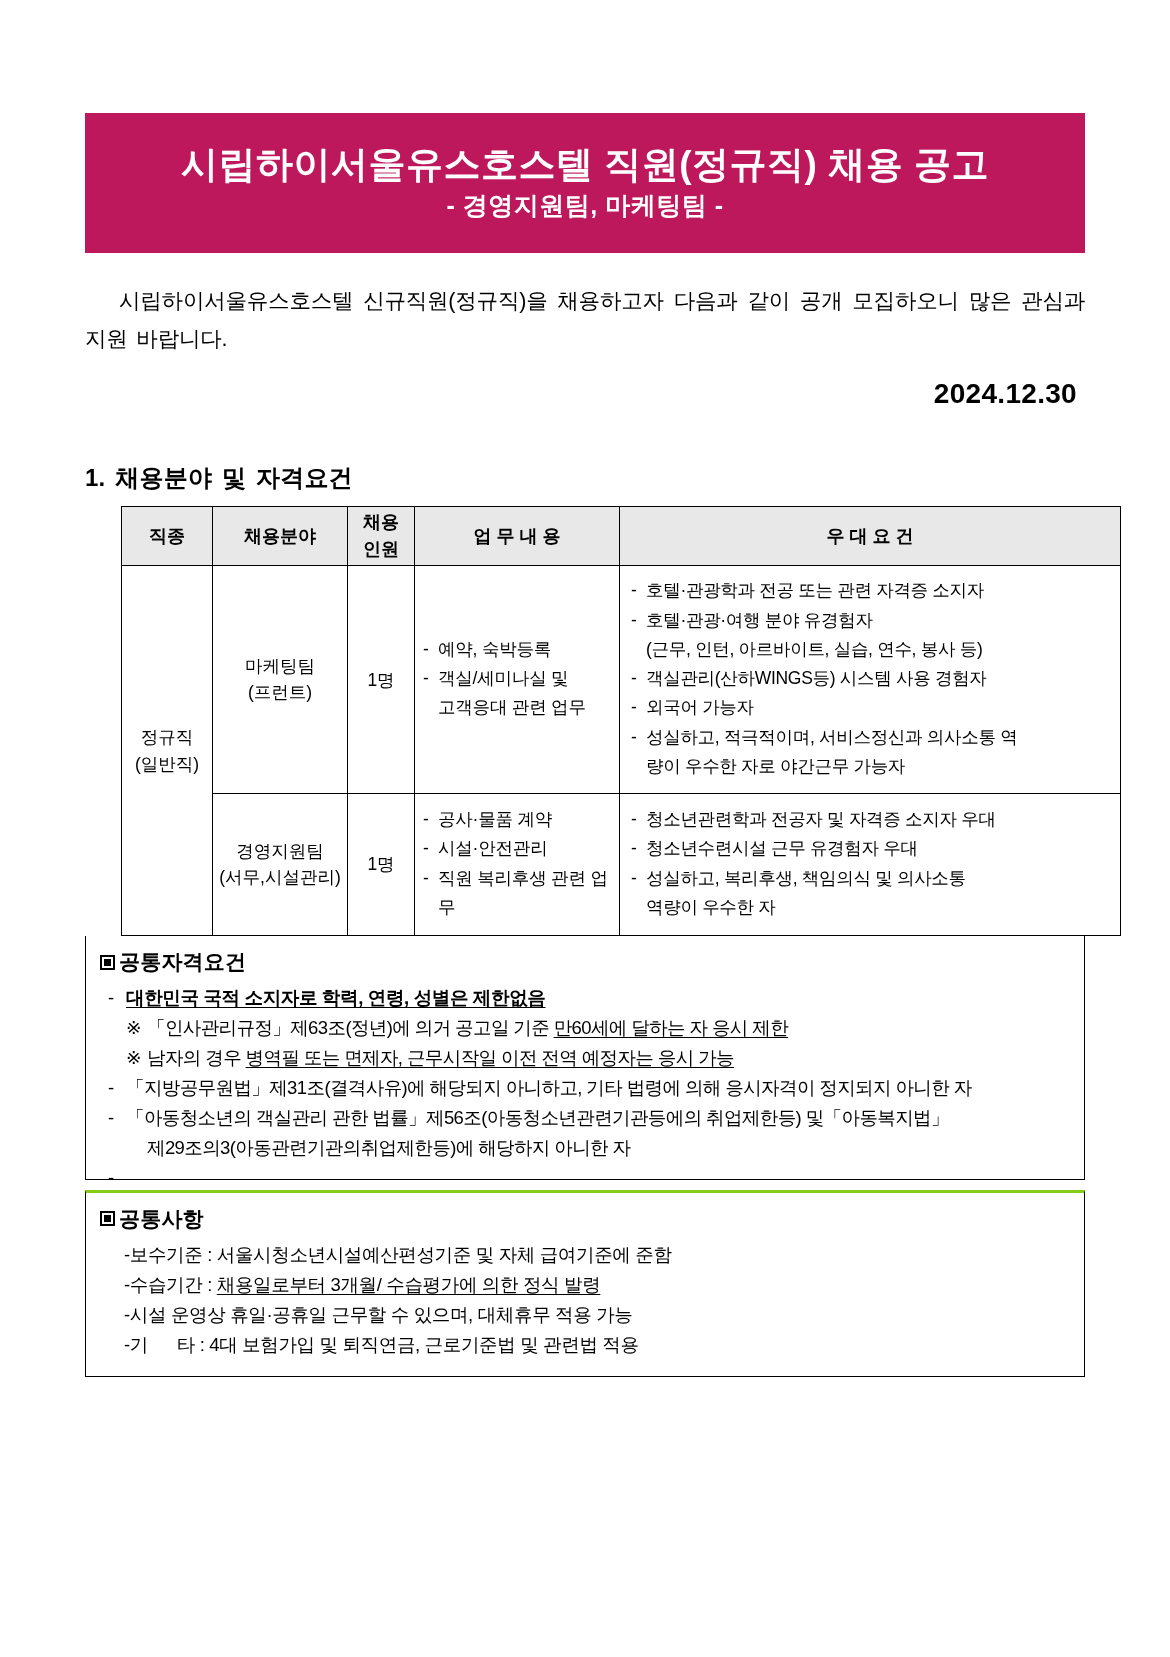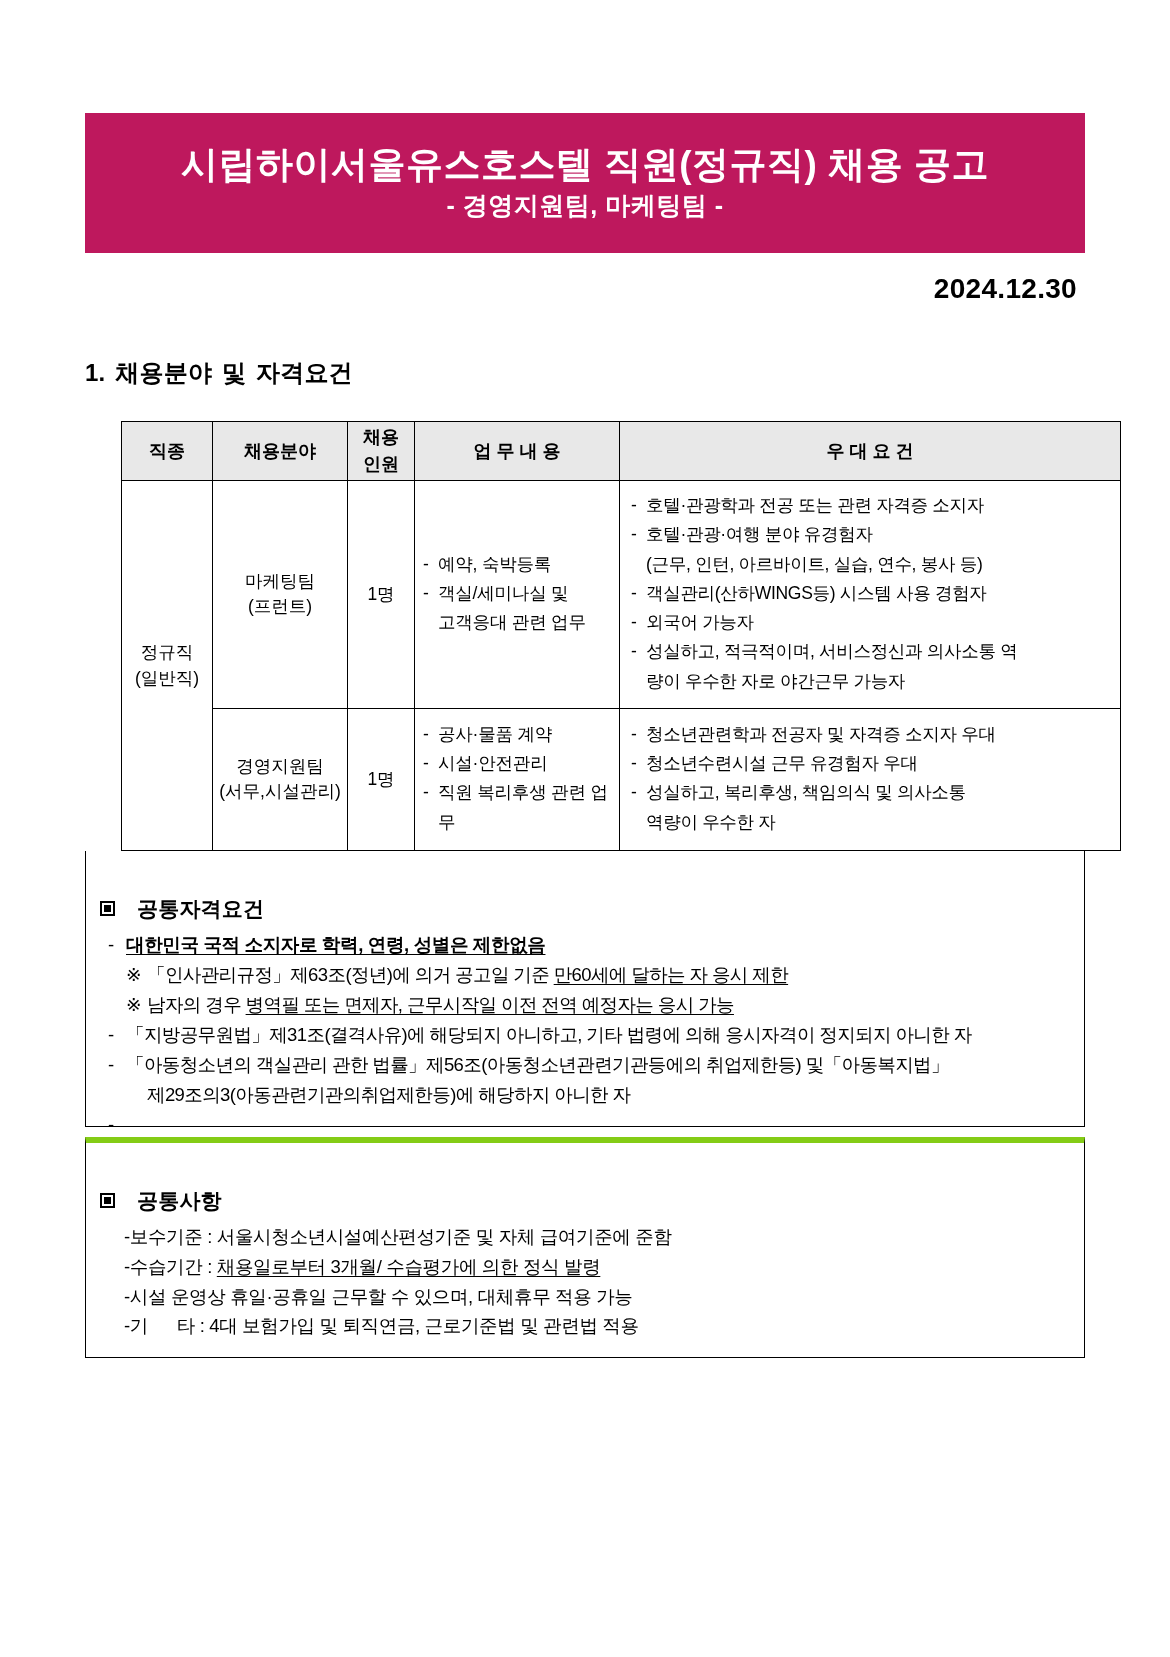--- a/index.html
+++ b/index.html
@@ -73,21 +73,21 @@
     text-align: right;
     font-size: 22px;
     font-weight: bold;
     padding-right: 18px;
     word-spacing: 3px;
   }
 
   
   .section-heading {
     margin-top: 52px;
-    margin-bottom: 32px;
+    margin-bottom: 12px;
     font-size: 24px;
     font-weight: bold;
     letter-spacing: 0.2px;
     word-spacing: 3px;
   }
 
   
   table.reqs {
     width: 100%;
     border-collapse: collapse;
@@ -137,32 +137,31 @@
   .bullets.duty li { letter-spacing: -0.2px; }
   .pref-wrap { padding: 10px 8px 10px 10px; }
 
   
   .note-box {
     border: 1px solid #000000;
     border-top: none;
     padding: 12px 14px 16px 14px;
   }
   .note-box.separate {
-    border-top: 6px solid #84cc16;
+    border-top: 3px solid #84cc16;
     margin-top: 10px;
   }
   .note-title {
     font-size: 21px;
     font-weight: bold;
     margin-bottom: 7px;
     letter-spacing: 0.2px;
     display: flex;
     align-items: center;
-    gap: 22px;
-    margin-top: 32px;
+    gap: 4px;
   }
   .sq-icon {
     display: inline-block;
     width: 15px;
     height: 15px;
     border: 2px solid #000;
     position: relative;
     box-sizing: border-box;
   }
   .sq-icon::after {
@@ -193,20 +192,23 @@
 </head>
 <body>
 
 <div class="page">
 
   <div class="banner" style="background: #be185d; color: rgb(255, 255, 255);">
     <div class="banner-title">시립하이서울유스호스텔 직원(정규직) 채용 공고</div>
     <div class="banner-subtitle">- 경영지원팀, 마케팅팀 -</div>
   </div>
 
+  <div class="intro">
+    <span class="intro-indent"></span><span>시립하이서울유스호스텔 신규직원(정규직)을 채용하고자 다음과 같이 공개 모집하오니 많은 관심과 지원 바랍니다.</span>
+  </div>
   <div class="date-line">2024.12.30</div>
 
   <div class="section-heading">1. 채용분야 및 자격요건</div>
 
   <table class="reqs">
     <thead>
       <tr>
         <th class="c-job">직종</th>
         <th class="c-field">채용분야</th>
         <th class="c-count th-two-line">

